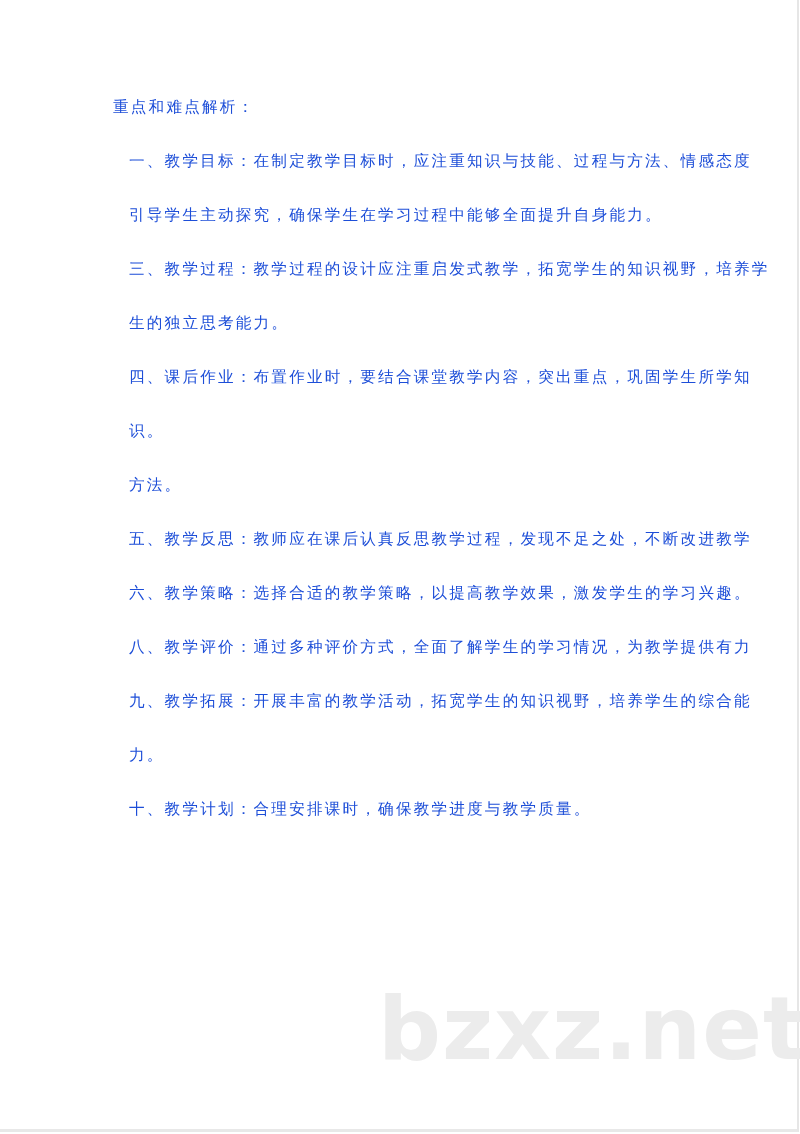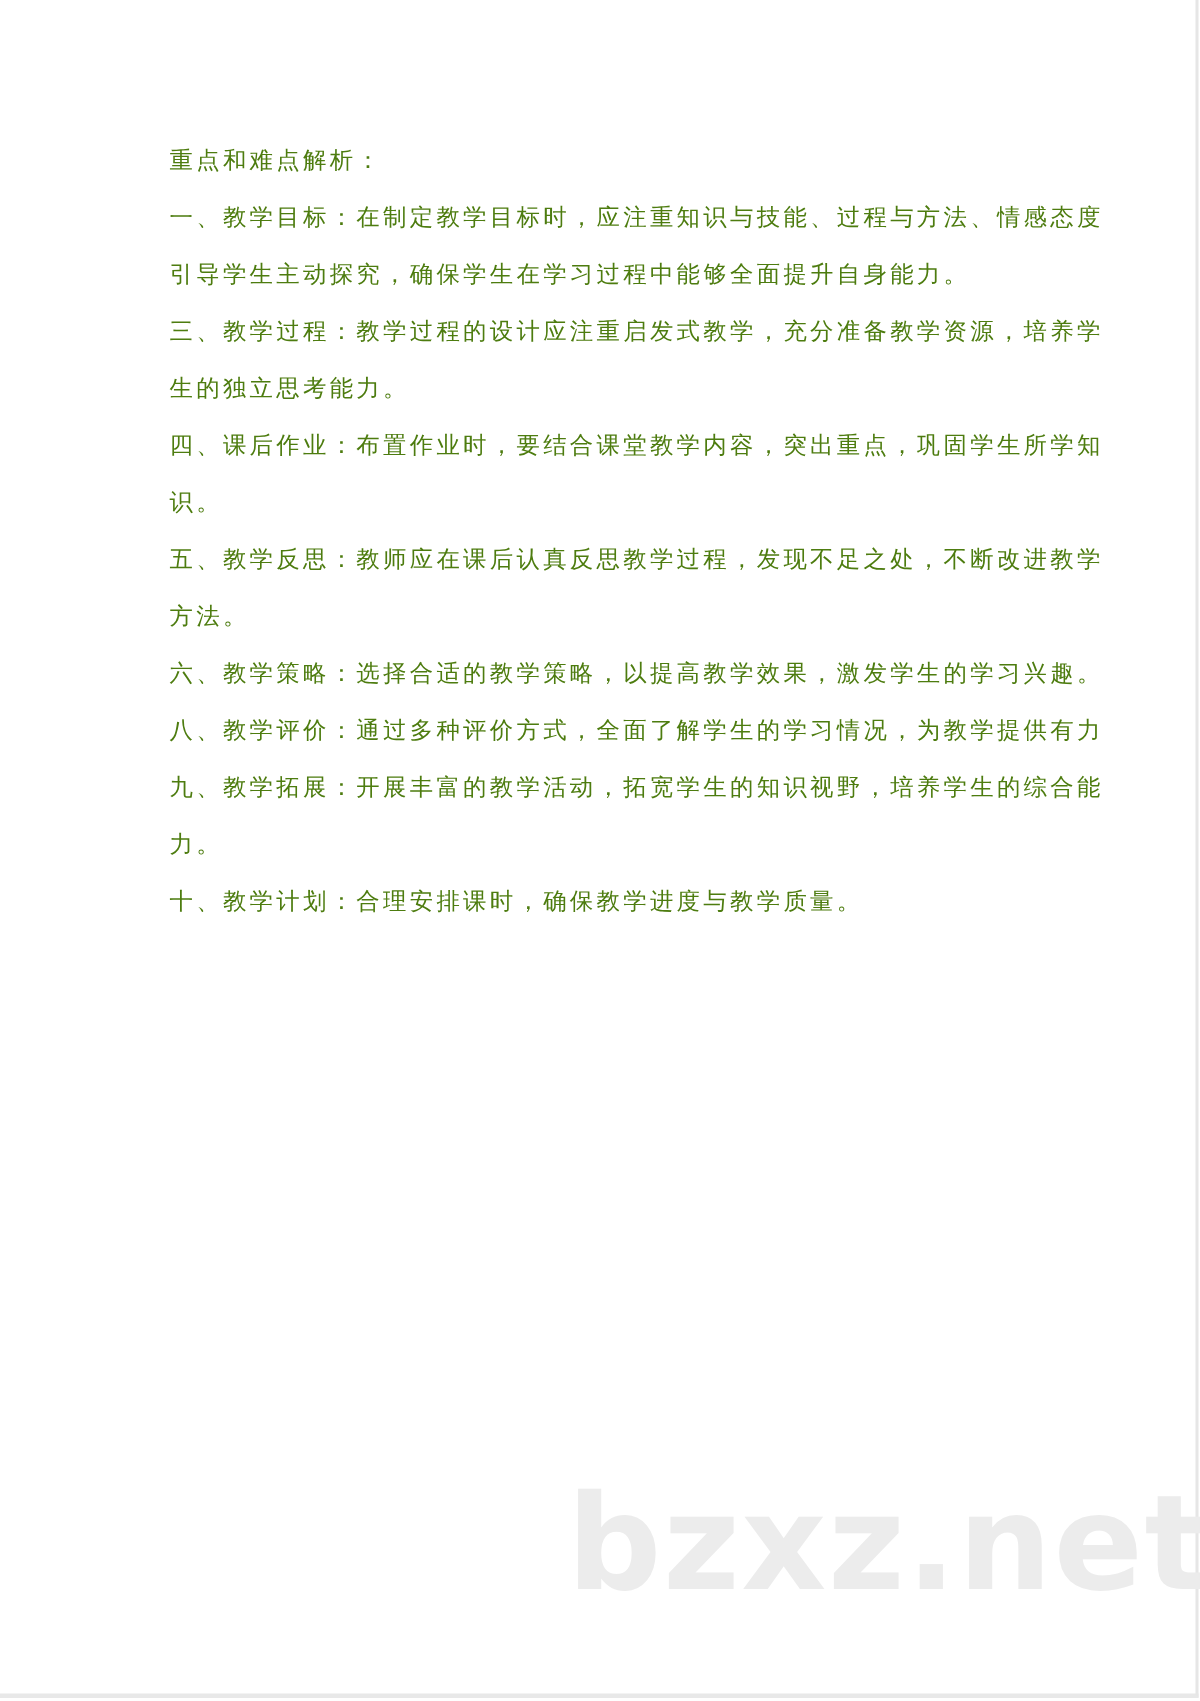--- a/index.html
+++ b/index.html
@@ -22,38 +22,38 @@
       height: 1129px;
       background: #ffffff;
       border-right: 2px solid #e6e6e6;
       border-bottom: 3px solid #e8e8e8;
     }
     .content {
       position: absolute;
       left: 113px;
       top: 88px;
       width: 570px;
-      color: #4d7c0f;
+      color: #1d4ed8;
       font-size: 15.6px;
       letter-spacing: 2.2px;
       line-height: 38px;
     }
     .heading {
       margin: 0;
       height: 38px;
       white-space: nowrap;
     }
     .item {
       margin: 0;
       text-align: justify;
       text-align-last: left;
       word-break: break-all;
     }
     .item p {
-      margin: 0;
+      margin: 16px;
       white-space: nowrap;
     }
     .watermark {
       position: absolute;
       left: 378px;
       top: 985px;
       font-family: "DejaVu Sans", "Liberation Sans", sans-serif;
       font-weight: bold;
       font-size: 88px;
       letter-spacing: 1px;
@@ -67,30 +67,30 @@
 
 <div class="page">
   <div class="content">
     <p class="heading">重点和难点解析：</p>
 
     <div class="item">
       <p>一、教学目标：在制定教学目标时，应注重知识与技能、过程与方法、情感态度</p>
       <p>引导学生主动探究，确保学生在学习过程中能够全面提升自身能力。</p>
     </div>
     <div class="item">
-      <p>三、教学过程：教学过程的设计应注重启发式教学，充分准备教学资源，培养学</p>
+      <p>三、教学过程：教学过程的设计应注重启发式教学，拓宽学生的知识视野，培养学</p>
       <p>生的独立思考能力。</p>
     </div>
     <div class="item">
       <p>四、课后作业：布置作业时，要结合课堂教学内容，突出重点，巩固学生所学知</p>
       <p>识。</p>
     </div>
     <div class="item">
+      <p>方法。</p>
       <p>五、教学反思：教师应在课后认真反思教学过程，发现不足之处，不断改进教学</p>
-      <p>方法。</p>
     </div>
     <div class="item">
       <p>六、教学策略：选择合适的教学策略，以提高教学效果，激发学生的学习兴趣。</p>
     </div>
     <div class="item">
       <p>八、教学评价：通过多种评价方式，全面了解学生的学习情况，为教学提供有力</p>
     </div>
     <div class="item">
       <p>九、教学拓展：开展丰富的教学活动，拓宽学生的知识视野，培养学生的综合能</p>
       <p>力。</p>

